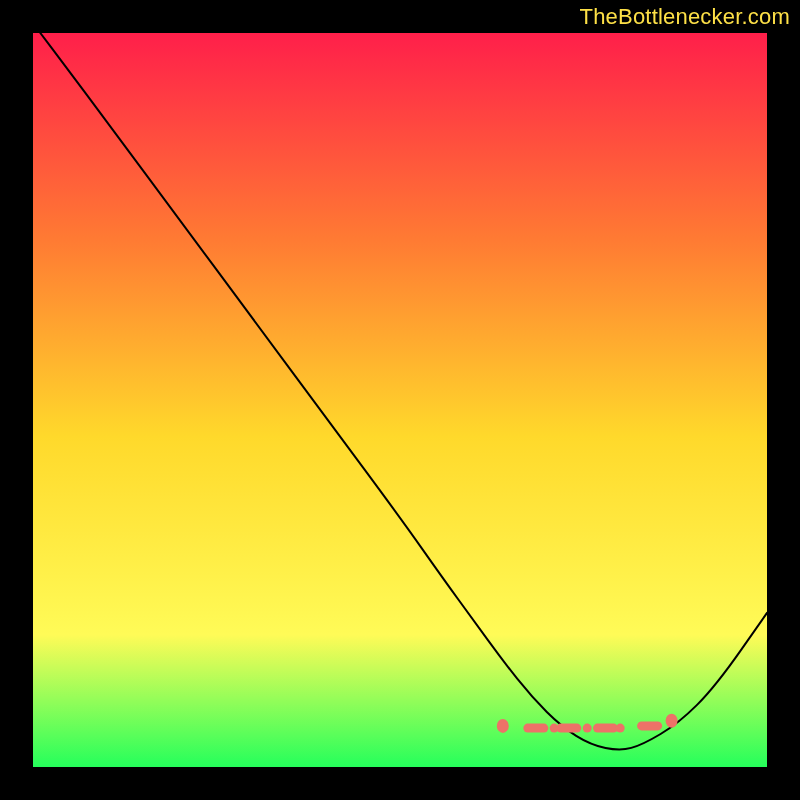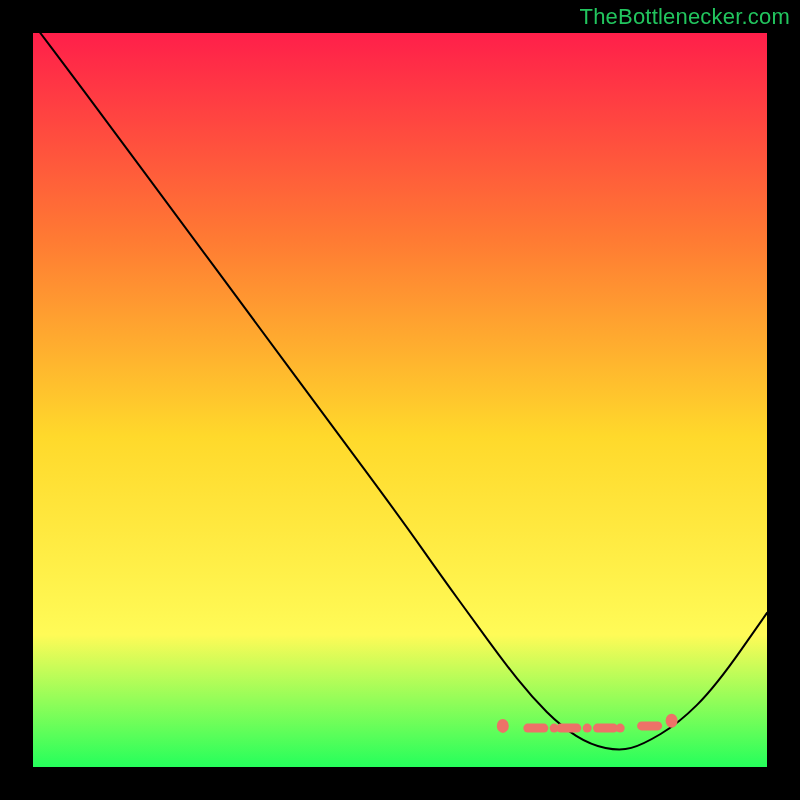--- a/index.html
+++ b/index.html
@@ -14,21 +14,21 @@
   .outer {
     position: relative;
     width: 800px;
     height: 800px;
     background: #000;
   }
   .attribution {
     position: absolute;
     top: 4px;
     right: 10px;
-    color: #22c55e;
+    color: #fde047;
     font-size: 22px;
     font-weight: 400;
     letter-spacing: 0.2px;
     z-index: 20;
   }
   .plot-wrap {
     position: absolute;
     left: 33px;
     top: 33px;
     width: 734px;

